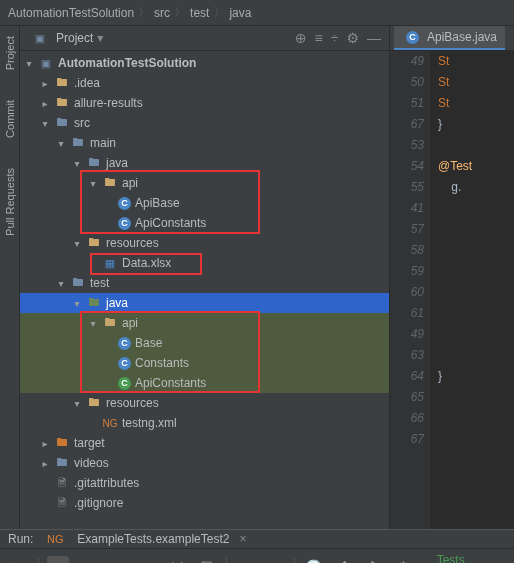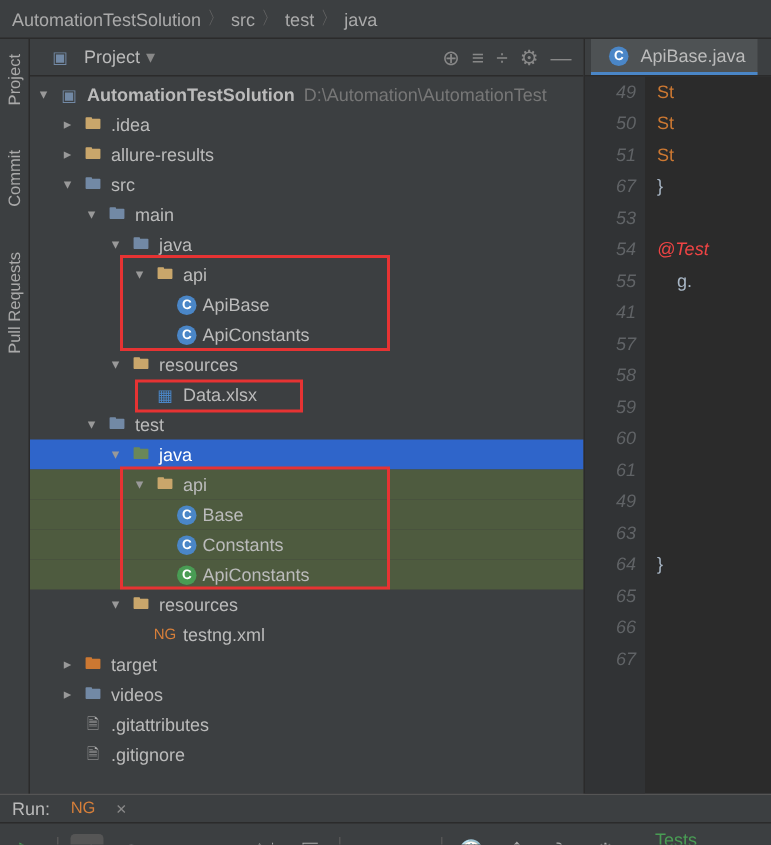--- a/index.html
+++ b/index.html
@@ -36,21 +36,21 @@
 .editor-area { flex: 1; background: #2b2b2b; display: flex; flex-direction: column; overflow: hidden; }
 .editor-tabs { display: flex; background: #3c3f41; border-bottom: 1px solid #2b2b2b; padding-left: 4px; align-items: center; }
 .editor-tab { display: flex; align-items: center; padding: 4px 8px; gap: 4px; border-bottom: 2px solid transparent; }
 .editor-tab.active { border-bottom: 2px solid #4a86c7; background: #4e5254; }
 .editor-body { flex: 1; display: flex; }
 .gutter { width: 40px; background: #313335; text-align: right; padding-right: 6px; color: #606366; font-family: monospace; font-size: 11px; line-height: 21px; }
 .gutter .line { height: 21px; font-style: italic; }
 .code { flex: 1; padding-left: 8px; font-family: monospace; font-size: 12px; line-height: 21px; }
 .code .line { height: 21px; white-space: pre; }
 .kw-orange { color: #cc7832; }
-.kw-yellow { color: #ef4444; font-style: italic; }
+.kw-yellow { color: #fdba74; }
 .kw-gray { color: #a9b7c6; }
 .run-panel { background: #3c3f41; border-top: 1px solid #555; }
 .run-tabs { display: flex; align-items: center; padding: 2px 8px; gap: 10px; border-bottom: 1px solid #2b2b2b; }
 .run-toolbar { display: flex; align-items: center; padding: 4px 8px; gap: 8px; }
 .run-btn { width: 22px; height: 22px; display: flex; align-items: center; justify-content: center; color: #aaa; cursor: pointer; font-size: 14px; }
 .play { color: #499c54; font-size: 16px; }
 .tests-passed { color: #499c54; margin-left: auto; display: flex; align-items: center; gap: 4px; }
 .divider-v { width: 1px; height: 18px; background: #555; }
 </style>
 </head>
@@ -87,21 +87,20 @@
         <span class="icon">⚙</span>
         <span class="icon">—</span>
       </div>
     </div>
 
     <div class="tree" style="position:relative">
       <div class="tree-row" style="padding-left:4px">
         <span class="arrow">▾</span>
         <span class="node-icon folder-blue">▣</span>
         <span class="label" style="font-weight:bold">AutomationTestSolution</span>
-        <span class="label-dim" style="margin-left:6px">D:\Automation\AutomationTest</span>
       </div>
       <div class="tree-row" style="padding-left:20px">
         <span class="arrow">▸</span>
         <span class="node-icon folder">🖿</span>
         <span class="label">.idea</span>
       </div>
       <div class="tree-row" style="padding-left:20px">
         <span class="arrow">▸</span>
         <span class="node-icon folder">🖿</span>
         <span class="label">allure-results</span>
@@ -253,20 +252,21 @@
         <div class="line"></div>
       </div>
     </div>
   </div>
 </div>
 
 <div class="run-panel">
   <div class="run-tabs">
     <span>Run:</span>
     <span class="node-icon" style="color:#d77f3a">NG</span>
+    <span>ExampleTests.exampleTest2</span>
     <span style="color:#888">×</span>
   </div>
   <div class="run-toolbar">
     <span class="run-btn play">▶</span>
     <div class="divider-v"></div>
     <span class="run-btn" style="background:#555;border-radius:3px">✓</span>
     <span class="run-btn">⊘</span>
     <span class="run-btn">↓≡</span>
     <span class="run-btn">↑≡</span>
     <span class="run-btn">⇲</span>

